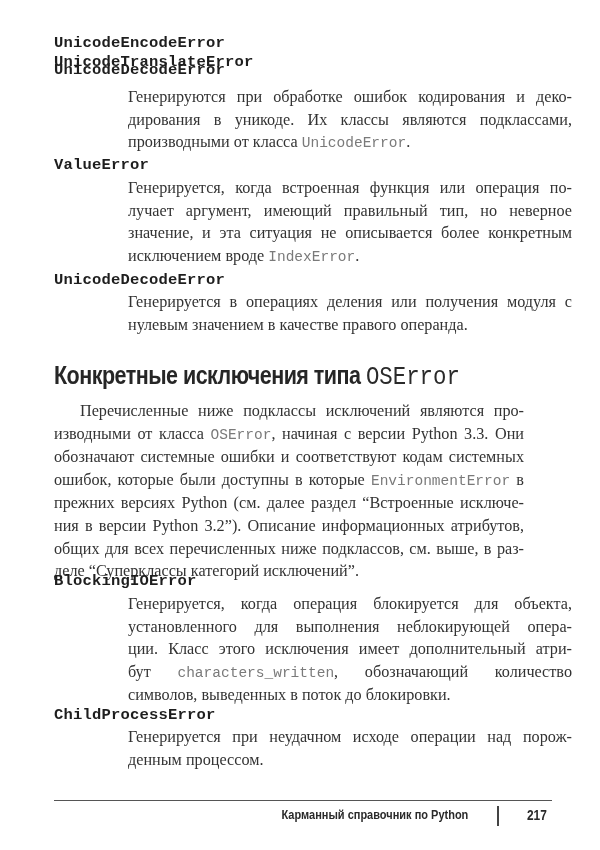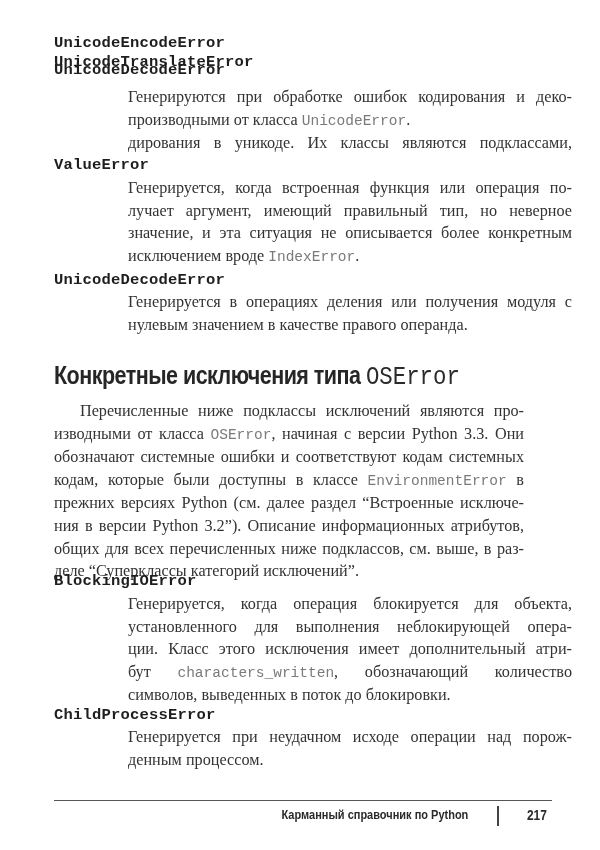--- a/index.html
+++ b/index.html
@@ -53,22 +53,22 @@
 </head>
 <body>
 
 <div class="page">
 
   <div class="term" style="top:22px;margin-top:12px;">UnicodeEncodeError</div>
   <div class="term" style="top:61px;">UnicodeDecodeError</div>
   <div class="term" style="top:53px;">UnicodeTranslateError</div>
   <div class="para indent" style="top:86px;">
     <span class="line">Генерируются при обработке ошибок кодирования и деко-</span>
+    <span class="line">дирования в уникоде. Их классы являются подклассами,</span>
     <span class="line last"><span>производными от класса </span><span class="code">UnicodeError</span><span>.</span></span>
-    <span class="line">дирования в уникоде. Их классы являются подклассами,</span>
   </div>
 
   <div class="term" style="top:156px;">ValueError</div>
   <div class="para indent" style="top:177px;">
     <span class="line">Генерируется, когда встроенная функция или операция по-</span>
     <span class="line">лучает аргумент, имеющий правильный тип, но неверное</span>
     <span class="line">значение, и эта ситуация не описывается более конкретным</span>
     <span class="line last"><span>исключением вроде </span><span class="code">IndexError</span><span>.</span></span>
   </div>
 
@@ -77,21 +77,21 @@
     <span class="line">Генерируется в операциях деления или получения модуля с</span>
     <span class="line last">нулевым значением в качестве правого операнда.</span>
   </div>
 
   <div class="heading"><span>Конкретные исключения типа </span><span class="hcode">OSError</span></div>
 
   <div class="para full" style="top:400px;">
     <span class="line" style="text-indent:26px;">Перечисленные ниже подклассы исключений являются про-</span>
     <span class="line"><span>изводными от класса </span><span class="code">OSError</span><span>, начиная с версии Python 3.3. Они</span></span>
     <span class="line">обозначают системные ошибки и соответствуют кодам системных</span>
-    <span class="line"><span>кодам, которые были доступны в классе </span><span class="code">EnvironmentError</span><span> в</span></span>
+    <span class="line"><span>ошибок, которые были доступны в которые </span><span class="code">EnvironmentError</span><span> в</span></span>
     <span class="line">прежних версиях Python (см. далее раздел “Встроенные исключе-</span>
     <span class="line">ния в версии Python 3.2”). Описание информационных атрибутов,</span>
     <span class="line">общих для всех перечисленных ниже подклассов, см. выше, в раз-</span>
     <span class="line last">деле “Суперклассы категорий исключений”.</span>
   </div>
 
   <div class="term" style="top:572px;">BlockingIOError</div>
   <div class="para indent" style="top:593px;">
     <span class="line">Генерируется, когда операция блокируется для объекта,</span>
     <span class="line">установленного для выполнения неблокирующей опера-</span>

